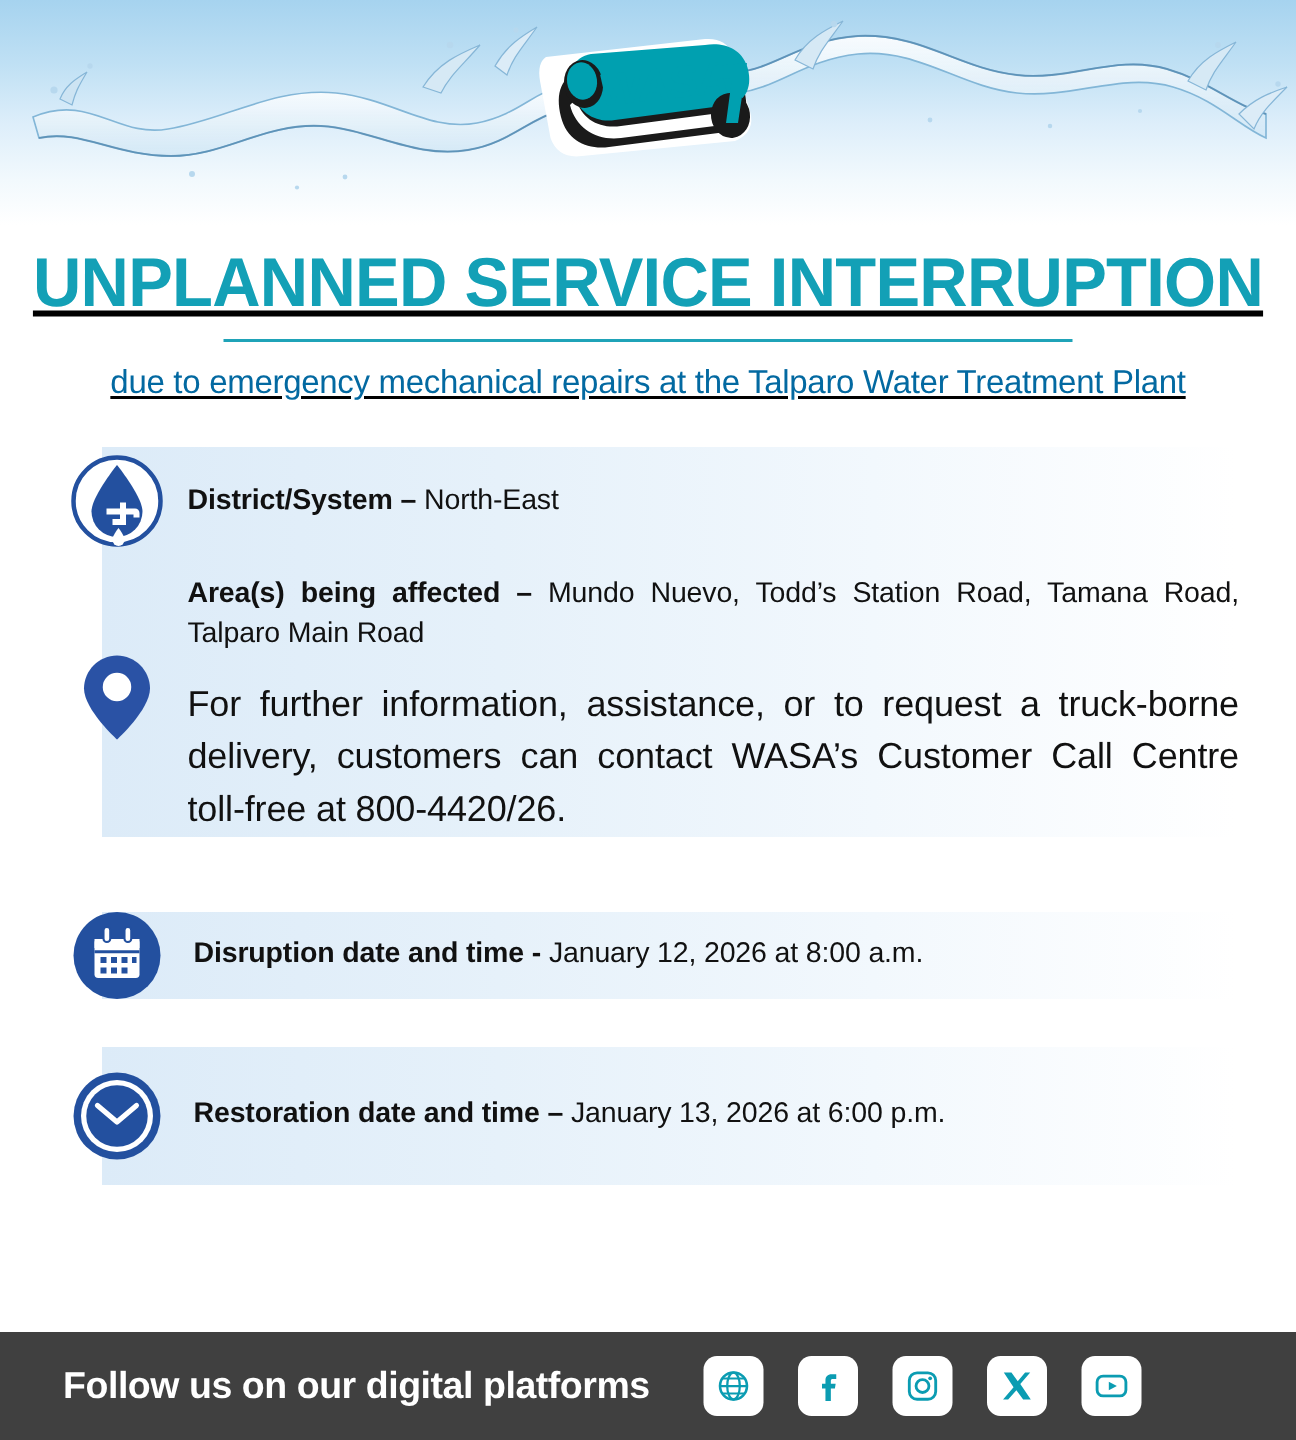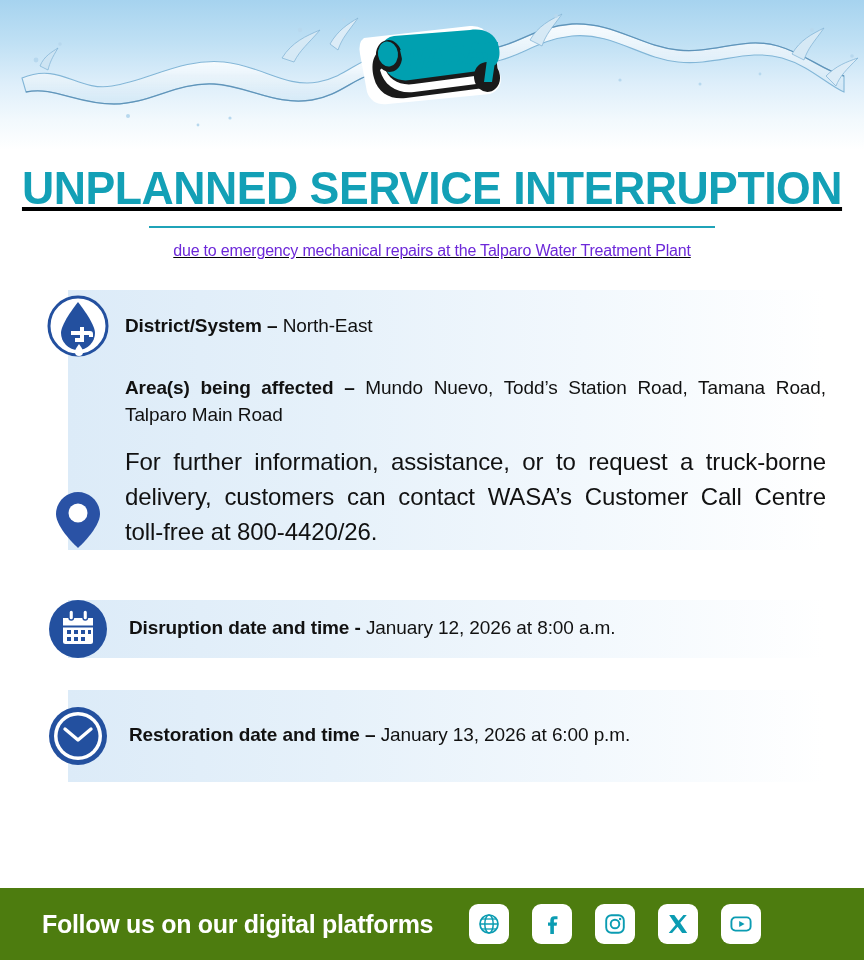--- a/index.html
+++ b/index.html
@@ -37,32 +37,32 @@
     margin:0;
     line-height:1.05;
     white-space:nowrap;
   }
   .title-rule{
     width:566px;height:2px;background:#1fa3b8;
     margin:14px auto 0 auto;
   }
   .subtitle{
     margin:14px auto 0 auto;
-    font-size:16px;
-    color:#6d28d9;
+    font-size:22px;
+    color:#0369a1;
     letter-spacing:-0.2px;
     white-space:nowrap;
   }
 
   
   .rows{margin-top:30px;}
   .row{
     position:relative;
     display:flex;
-    align-items:flex-end;
+    align-items:center;
     min-height:58px;
     margin-bottom:0;
   }
   .row-band{
     position:absolute;
     left:68px;right:40px;
     top:0;bottom:0;
     background:linear-gradient(to right,#dcebf8 0%,#e6f1fa 35%,#f2f8fd 68%,#ffffff 100%);
     z-index:0;
   }
@@ -99,21 +99,21 @@
     letter-spacing:-0.1px;
   }
   #row-disruption{height:55px;align-items:center;margin-top:50px;}
   #row-restoration{height:92px;align-items:center;margin-top:32px;}
   #row-disruption .row-text,#row-restoration .row-text{padding-left:20px;}
 
   
   .footer{
     position:absolute;left:0;bottom:0;
     width:864px;height:72px;
-    background:#4d7c0f;
+    background:#404040;
     display:flex;align-items:center;
   }
   .footer-text{
     margin-left:42px;
     color:#ffffff;
     font-size:25px;
     font-weight:bold;
     letter-spacing:-0.3px;
     white-space:nowrap;
   }

